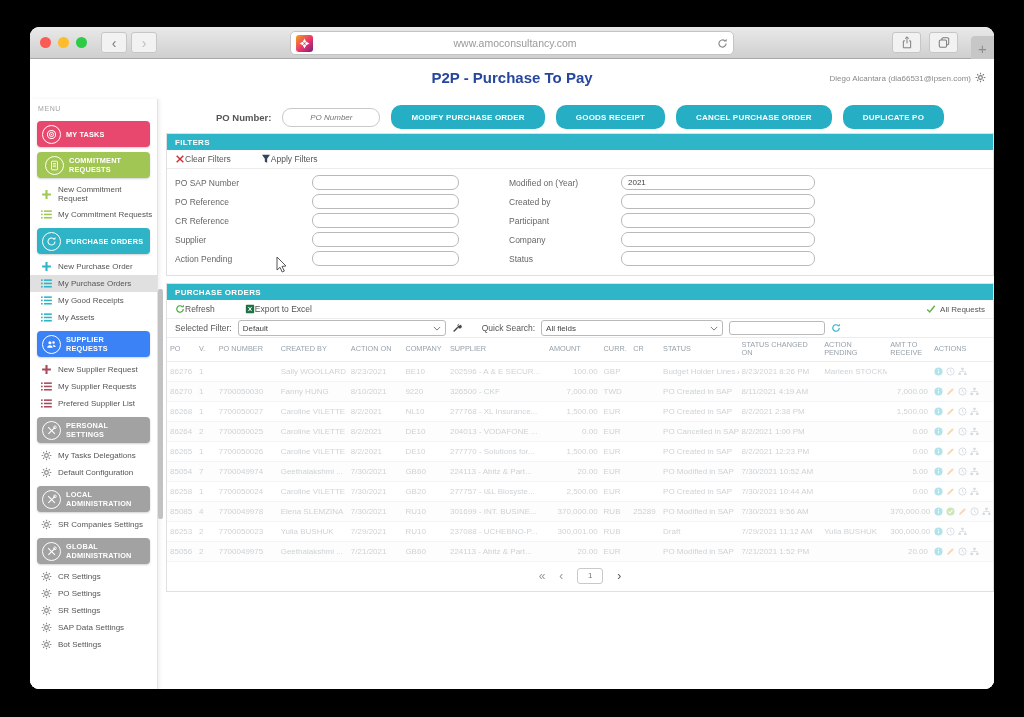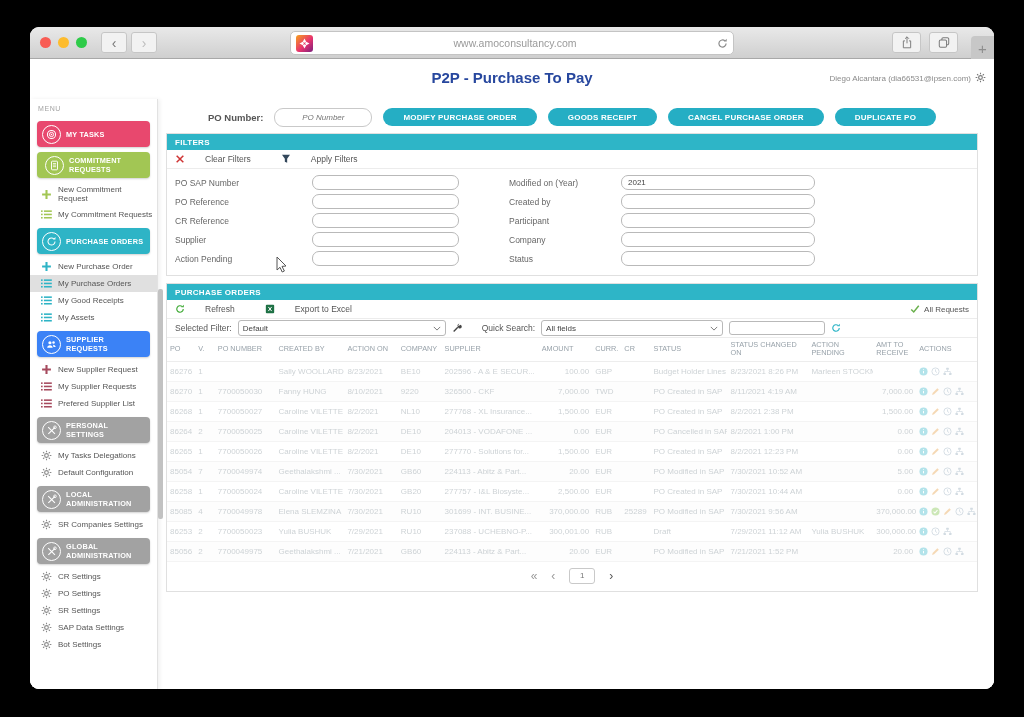--- a/index.html
+++ b/index.html
@@ -34,29 +34,29 @@
   .scrollthumb{position:absolute;right:-6px;top:190px;width:5px;height:230px;background:#c2c2c2;border-radius:2px;}
   .menu-label{font-size:7px;color:#a3a3a3;letter-spacing:.6px;padding:2px 0 4px 8px;}
   .section-btn{margin:5px 7px 4px 7px;height:26px;border-radius:4px;display:flex;align-items:center;gap:5px;padding:0 5px;color:#fff;font-weight:bold;font-size:7.3px;letter-spacing:.2px;box-shadow:0 1px 2px rgba(0,0,0,.18);cursor:pointer;}
   .section-icon{width:17px;height:17px;border-radius:50%;border:1.4px solid #fff;display:flex;align-items:center;justify-content:center;flex:0 0 auto;}
   .section-icon svg{width:11px;height:11px;color:#fff;}
   .sub-item{display:flex;align-items:center;gap:6px;padding:3px 4px 3px 11px;font-size:8px;color:#555;cursor:pointer;}
   .sub-item.selected{background:#e0e0e0;}
   .sub-icon{width:11px;height:11px;display:flex;align-items:center;justify-content:center;flex:0 0 auto;}
   .sub-icon svg{width:11px;height:11px;}
   
-  .main{flex:1;padding:5px 16px 0 8px;background:#fff;min-width:0;}
+  .main{flex:1;padding:5px 0 0 8px;background:#fff;min-width:0;}
   .po-bar{display:flex;align-items:center;justify-content:center;gap:11px;height:22px;margin:2px 0 5px 0;}
   .po-label{font-size:9.5px;font-weight:bold;color:#555;}
   .po-input{width:92px;height:15px;border:1px solid #c9c9c9;border-radius:9px;font-size:8px;font-style:italic;color:#b5b5b5;text-align:center;outline:none;font-family:"Liberation Sans",sans-serif;}
-  .action-btn{background:#25aec4;color:#fff;font-weight:bold;font-size:8px;border:none;border-radius:10px;height:18px;padding:0 20px;letter-spacing:.2px;cursor:pointer;font-family:"Liberation Sans",sans-serif;white-space:nowrap;}
+  .action-btn{background:#25aec4;color:#fff;font-weight:bold;font-size:8px;border:none;border-radius:10px;height:24px;padding:0 20px;letter-spacing:.2px;cursor:pointer;font-family:"Liberation Sans",sans-serif;white-space:nowrap;}
   .panel{border:1px solid #e0e0e0;margin-bottom:7px;background:#fff;}
   .panel-header{background:#2eb5c7;color:#fff;font-weight:bold;font-size:8px;letter-spacing:.3px;height:16px;display:flex;align-items:center;padding:0 8px;}
   .toolbar{display:flex;align-items:center;gap:6px;height:18px;padding:0 8px;border-bottom:1px solid #ececec;font-size:8.5px;color:#555;}
-  .tool-item{display:flex;align-items:center;gap:20px;cursor:pointer;}
+  .tool-item{display:flex;align-items:center;gap:0;cursor:pointer;}
   .tool-item svg{width:10px;height:10px;}
   .gap{width:18px;}
   .filters-grid{display:flex;padding:4px 8px 7px 8px;}
   .fcol{display:flex;flex-direction:column;}
   .fcol.left{width:292px;}
   .fcol.right{margin-left:42px;width:330px;}
   .frow{display:flex;align-items:center;height:19px;}
   .flabel{font-size:8.5px;color:#666;flex:0 0 auto;}
   .fcol.left .flabel{width:137px;}
   .fcol.right .flabel{width:112px;}

